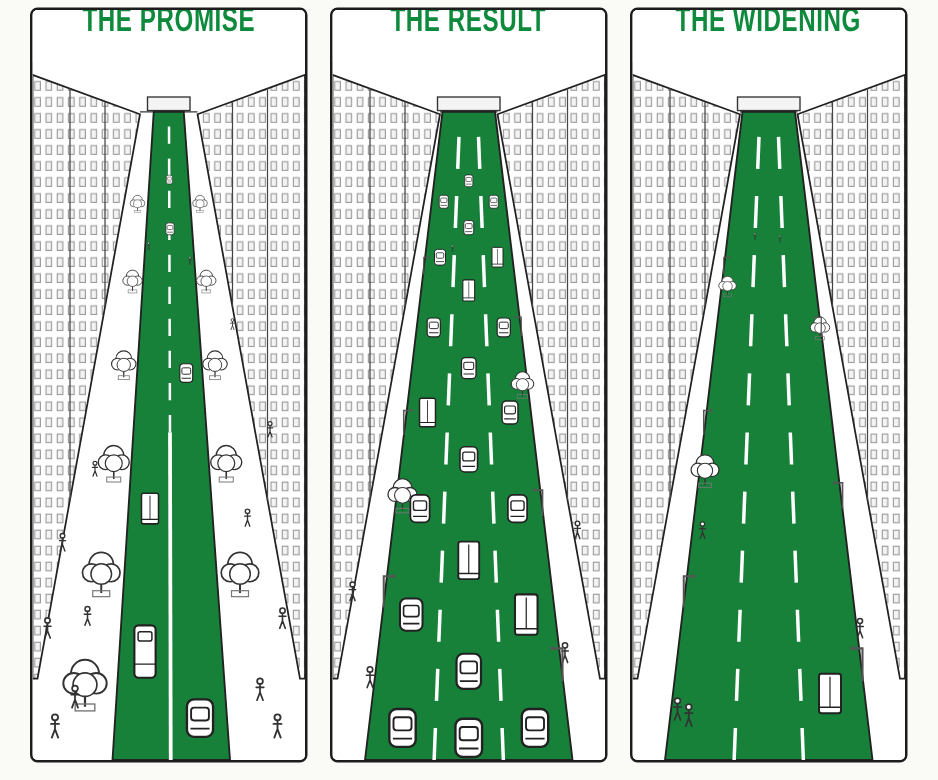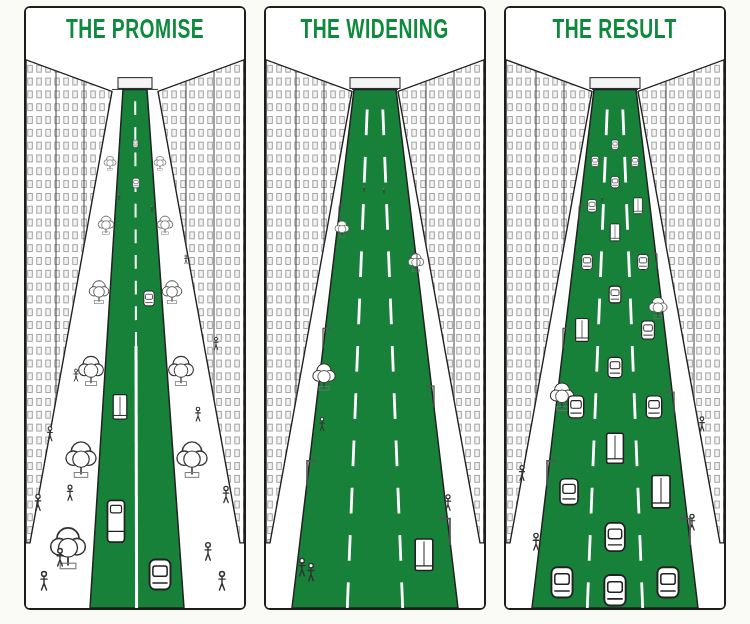--- a/index.html
+++ b/index.html
@@ -1,20 +1,20 @@
 <!DOCTYPE html>
 <html><head>
 <meta charset="utf-8">
 <style>
   html,body{margin:0;padding:0;background:#fafaf7;}
   body{width:750px;height:624px;overflow:hidden;font-family:"Liberation Sans",sans-serif;}
   .comic{width:750px;height:624px;box-sizing:border-box;display:flex;gap:18px;
          justify-content:center;align-items:flex-start;padding-top:6px;}
   .panel{width:218px;background:#fff;border:2px solid #1c1c1c;border-radius:6px;overflow:hidden;}
-  .panel-title{height:42px;display:flex;align-items:center;justify-content:center;background:#fff;}
+  .panel-title{height:42px;display:flex;justify-content:center;background:#fff;}
   .panel-title span{display:inline-block;font-weight:bold;font-size:21px;letter-spacing:.5px;
          color:#0e8a3c;transform:scale(.92,1.3);white-space:nowrap;}
   svg.scene{display:block;width:218px;height:558px;}
 </style>
 </head>
 <body>
 
 <svg width="0" height="0" style="position:absolute" aria-hidden="true">
   <defs>
     <pattern id="win" width="9" height="13" patternUnits="userSpaceOnUse">
@@ -99,57 +99,20 @@
       <use href="#sym-person" transform="translate(44,452) scale(0.86)"></use>
       <use href="#sym-person" transform="translate(200,454) scale(0.92)"></use>
       <use href="#sym-person" transform="translate(12,462) scale(0.92)"></use>
       <use href="#sym-bus" transform="translate(90,478) scale(0.85)"></use>
       <use href="#sym-tree" transform="translate(42,506) scale(1.12)"></use>
       <use href="#sym-person" transform="translate(182,512) scale(1.0)"></use>
       <use href="#sym-person" transform="translate(34,518) scale(1.0)"></use>
       <use href="#sym-car" transform="translate(134,532) scale(0.95)"></use>
       <use href="#sym-person" transform="translate(18,542) scale(1.06)"></use>
       <use href="#sym-person" transform="translate(196,542) scale(1.06)"></use>
-    </svg>
-  </div>
-
-  <div class="panel">
-    <div class="panel-title">
-      <span>THE WIDENING</span>
-    </div>
-    <svg class="scene" viewBox="0 0 218 566" preserveAspectRatio="none">
-      <rect width="218" height="566" fill="#fff"></rect>
-      <line x1="86" y1="40" x2="132" y2="40" stroke="#333" stroke-width="1"></line>
-      <rect x="84" y="28" width="50" height="11" fill="#f4f4f4" stroke="#333" stroke-width="1.1"></rect>
-      <polygon points="26,566 88,40 130,40 192,566" fill="#17813A" stroke="#222" stroke-width="1.5"></polygon>
-      <line x1="81.3" y1="566" x2="102" y2="40" stroke="#fff" stroke-width="2.8" stroke-dasharray="26 22"></line>
-      <line x1="136.7" y1="566" x2="116" y2="40" stroke="#fff" stroke-width="2.8" stroke-dasharray="26 22"></line>
-      <polygon points="0,10 86,42 4,500 0,500" fill="url(#win)" stroke="#222" stroke-width="1.4"></polygon>
-      <line x1="30" y1="21" x2="30" y2="355" stroke="#444" stroke-width="1"></line>
-      <line x1="58" y1="32" x2="58" y2="198" stroke="#444" stroke-width="1"></line>
-      <polygon points="218,10 132,42 214,500 218,500" fill="url(#win)" stroke="#222" stroke-width="1.4"></polygon>
-      <line x1="188" y1="21" x2="188" y2="355" stroke="#444" stroke-width="1"></line>
-      <line x1="160" y1="32" x2="160" y2="198" stroke="#444" stroke-width="1"></line>
-
-      <use href="#sym-person" transform="translate(98,142) scale(0.3)"></use>
-      <use href="#sym-person" transform="translate(118,144) scale(0.3)"></use>
-      <use href="#sym-lamp" transform="translate(73,172) scale(0.5)"></use>
-      <use href="#sym-tree" transform="translate(76,182) scale(0.45)"></use>
-      <use href="#sym-tree" transform="translate(150,216) scale(0.5)"></use>
-      <use href="#sym-lamp" transform="translate(151,222) scale(-0.55,0.55)"></use>
-      <use href="#sym-lamp" transform="translate(57,302) scale(0.7)"></use>
-      <use href="#sym-tree" transform="translate(58,332) scale(0.72)"></use>
-      <use href="#sym-lamp" transform="translate(168,362) scale(-0.75,0.75)"></use>
-      <use href="#sym-person" transform="translate(56,382) scale(0.75)"></use>
-      <use href="#sym-lamp" transform="translate(41,442) scale(0.9)"></use>
-      <use href="#sym-person" transform="translate(182,462) scale(0.88)"></use>
-      <use href="#sym-lamp" transform="translate(184,502) scale(-0.95,0.95)"></use>
-      <use href="#sym-truck" transform="translate(158,512) scale(0.8)"></use>
-      <use href="#sym-person" transform="translate(36,528) scale(1.0)"></use>
-      <use href="#sym-person" transform="translate(45,533) scale(1.0)"></use>
     </svg>
   </div>
 
   <div class="panel">
     <div class="panel-title">
       <span>THE RESULT</span>
     </div>
     <svg class="scene" viewBox="0 0 218 566" preserveAspectRatio="none">
       <rect width="218" height="566" fill="#fff"></rect>
       <line x1="86" y1="40" x2="132" y2="40" stroke="#333" stroke-width="1"></line>
@@ -195,13 +158,50 @@
       <use href="#sym-person" transform="translate(186,482) scale(0.9)"></use>
       <use href="#sym-car" transform="translate(109,494) scale(0.89)"></use>
       <use href="#sym-lamp" transform="translate(184,502) scale(-0.95,0.95)"></use>
       <use href="#sym-person" transform="translate(30,502) scale(0.95)"></use>
       <use href="#sym-car" transform="translate(56,540) scale(0.96)"></use>
       <use href="#sym-car" transform="translate(162,540) scale(0.96)"></use>
       <use href="#sym-car" transform="translate(109,548) scale(0.97)"></use>
     </svg>
   </div>
 
+  <div class="panel">
+    <div class="panel-title">
+      <span>THE WIDENING</span>
+    </div>
+    <svg class="scene" viewBox="0 0 218 566" preserveAspectRatio="none">
+      <rect width="218" height="566" fill="#fff"></rect>
+      <line x1="86" y1="40" x2="132" y2="40" stroke="#333" stroke-width="1"></line>
+      <rect x="84" y="28" width="50" height="11" fill="#f4f4f4" stroke="#333" stroke-width="1.1"></rect>
+      <polygon points="26,566 88,40 130,40 192,566" fill="#17813A" stroke="#222" stroke-width="1.5"></polygon>
+      <line x1="81.3" y1="566" x2="102" y2="40" stroke="#fff" stroke-width="2.8" stroke-dasharray="26 22"></line>
+      <line x1="136.7" y1="566" x2="116" y2="40" stroke="#fff" stroke-width="2.8" stroke-dasharray="26 22"></line>
+      <polygon points="0,10 86,42 4,500 0,500" fill="url(#win)" stroke="#222" stroke-width="1.4"></polygon>
+      <line x1="30" y1="21" x2="30" y2="355" stroke="#444" stroke-width="1"></line>
+      <line x1="58" y1="32" x2="58" y2="198" stroke="#444" stroke-width="1"></line>
+      <polygon points="218,10 132,42 214,500 218,500" fill="url(#win)" stroke="#222" stroke-width="1.4"></polygon>
+      <line x1="188" y1="21" x2="188" y2="355" stroke="#444" stroke-width="1"></line>
+      <line x1="160" y1="32" x2="160" y2="198" stroke="#444" stroke-width="1"></line>
+
+      <use href="#sym-person" transform="translate(98,142) scale(0.3)"></use>
+      <use href="#sym-person" transform="translate(118,144) scale(0.3)"></use>
+      <use href="#sym-lamp" transform="translate(73,172) scale(0.5)"></use>
+      <use href="#sym-tree" transform="translate(76,182) scale(0.45)"></use>
+      <use href="#sym-tree" transform="translate(150,216) scale(0.5)"></use>
+      <use href="#sym-lamp" transform="translate(151,222) scale(-0.55,0.55)"></use>
+      <use href="#sym-lamp" transform="translate(57,302) scale(0.7)"></use>
+      <use href="#sym-tree" transform="translate(58,332) scale(0.72)"></use>
+      <use href="#sym-lamp" transform="translate(168,362) scale(-0.75,0.75)"></use>
+      <use href="#sym-person" transform="translate(56,382) scale(0.75)"></use>
+      <use href="#sym-lamp" transform="translate(41,442) scale(0.9)"></use>
+      <use href="#sym-person" transform="translate(182,462) scale(0.88)"></use>
+      <use href="#sym-lamp" transform="translate(184,502) scale(-0.95,0.95)"></use>
+      <use href="#sym-truck" transform="translate(158,512) scale(0.8)"></use>
+      <use href="#sym-person" transform="translate(36,528) scale(1.0)"></use>
+      <use href="#sym-person" transform="translate(45,533) scale(1.0)"></use>
+    </svg>
+  </div>
+
 </div>
 
 </body></html>

